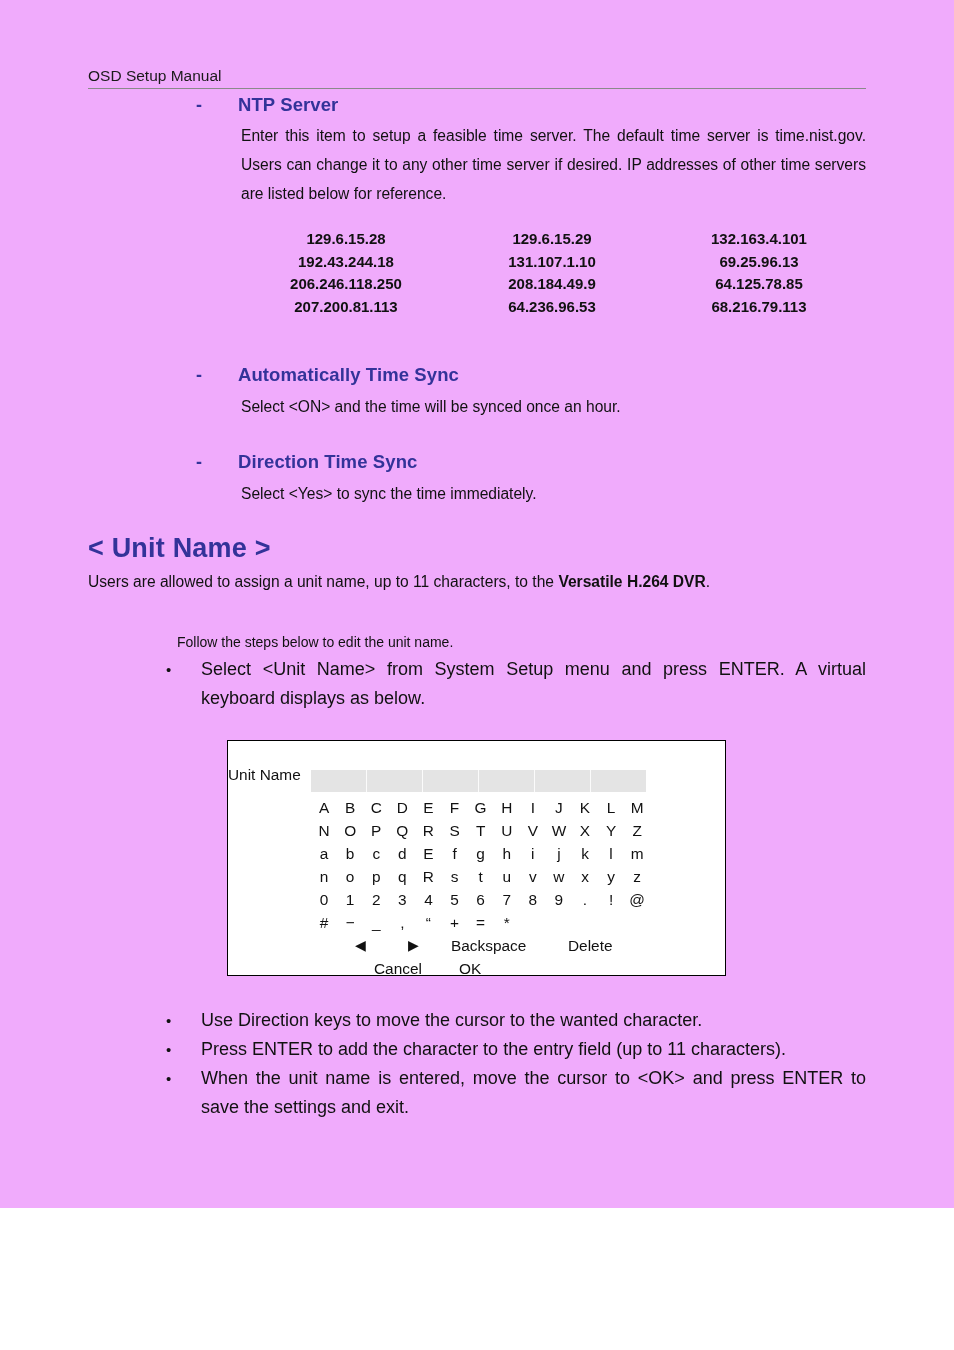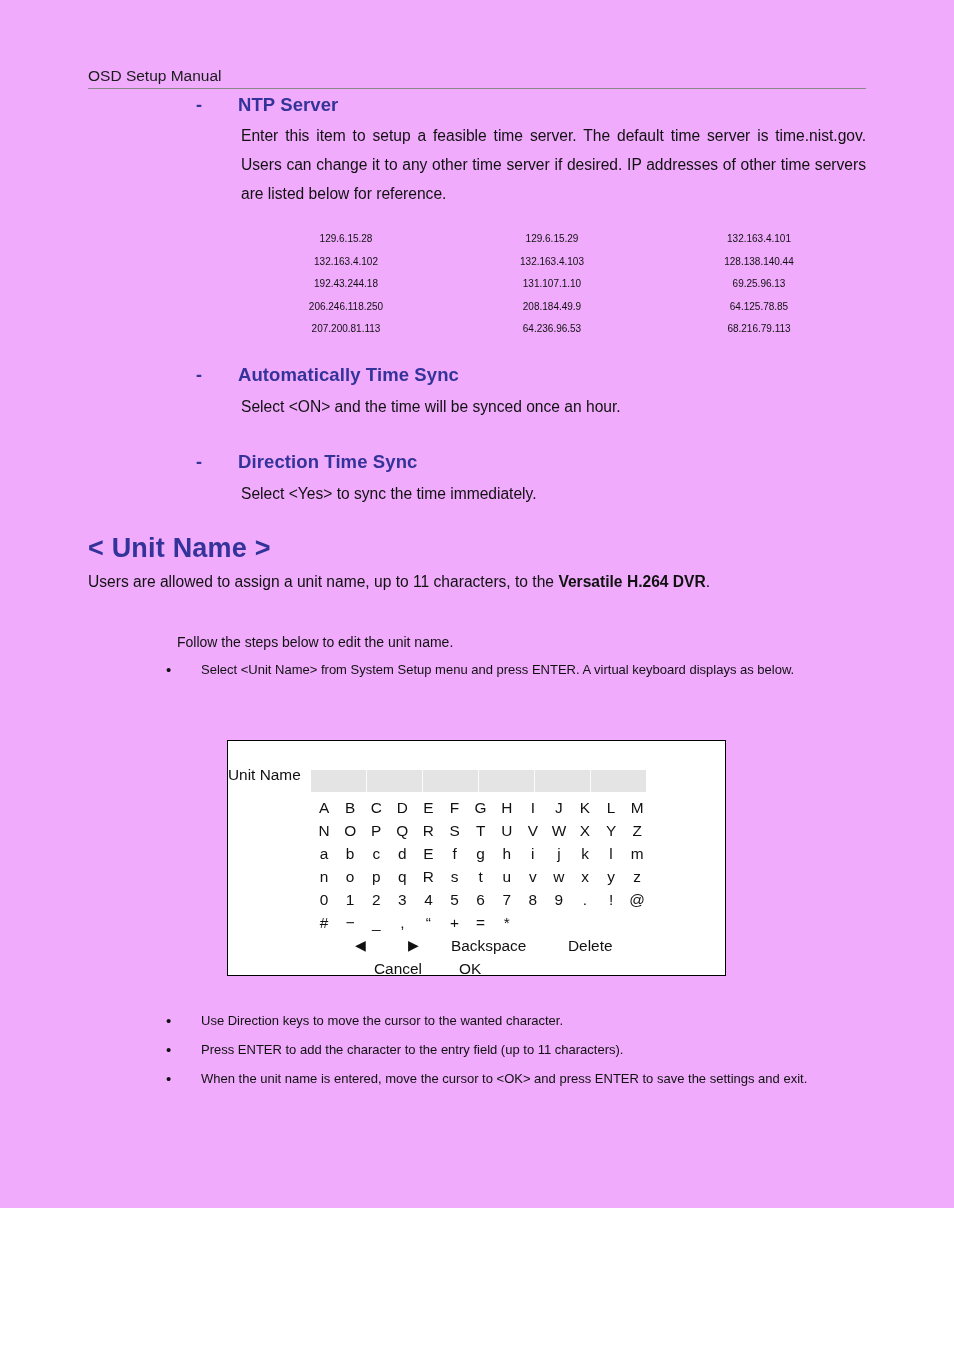--- a/index.html
+++ b/index.html
@@ -77,26 +77,27 @@
 
   
   .ip-table {
     position: absolute;
     left: 243px;
     top: 228px;
     width: 620px;
     border-collapse: collapse;
   }
   .ip-table td {
-    font-size: 10px;
+    font-size: 15px;
     line-height: 22.5px;
     color: #111111;
     text-align: center;
     padding: 0;
     white-space: nowrap;
+    font-weight: bold;
   }
   .ip-col-a { width: 206px; }
   .ip-col-b { width: 206px; }
   .ip-col-c { width: 208px; }
 
   
   .section-heading {
     position: absolute;
     left: 88px;
     top: 531px;
@@ -138,21 +139,21 @@
     width: 38px;
     font-size: 15px;
     line-height: 29px;
     color: #111111;
     text-align: left;
     padding-left: 3px;
     box-sizing: border-box;
   }
   .bullet-text {
     flex: 1 1 auto;
-    font-size: 13px;
+    font-size: 18px;
     line-height: 29px;
     color: #111111;
     text-align: justify;
     text-justify: inter-word;
   }
   .bullet-text.last-left { text-align: left; }
 
   
   .kbd-box {
     position: absolute;
@@ -278,25 +279,20 @@
     </div>
   </div>
   <div class="block body-text" style="left:241px; top:121px; width:625px;">Enter this item to setup a feasible time server. The default time server is time.nist.gov. Users can change it to any other time server if desired. IP addresses of other time servers are listed below for reference.</div>
 
   <table class="ip-table">
     <tbody>
       <tr>
         <td class="ip-col-a">129.6.15.28</td>
         <td class="ip-col-b">129.6.15.29</td>
         <td class="ip-col-c">132.163.4.101</td>
-      </tr>
-      <tr>
-        <td class="ip-col-a">132.163.4.102</td>
-        <td class="ip-col-b">132.163.4.103</td>
-        <td class="ip-col-c">128.138.140.44</td>
       </tr>
       <tr>
         <td class="ip-col-a">192.43.244.18</td>
         <td class="ip-col-b">131.107.1.10</td>
         <td class="ip-col-c">69.25.96.13</td>
       </tr>
       <tr>
         <td class="ip-col-a">206.246.118.250</td>
         <td class="ip-col-b">208.184.49.9</td>
         <td class="ip-col-c">64.125.78.85</td>

